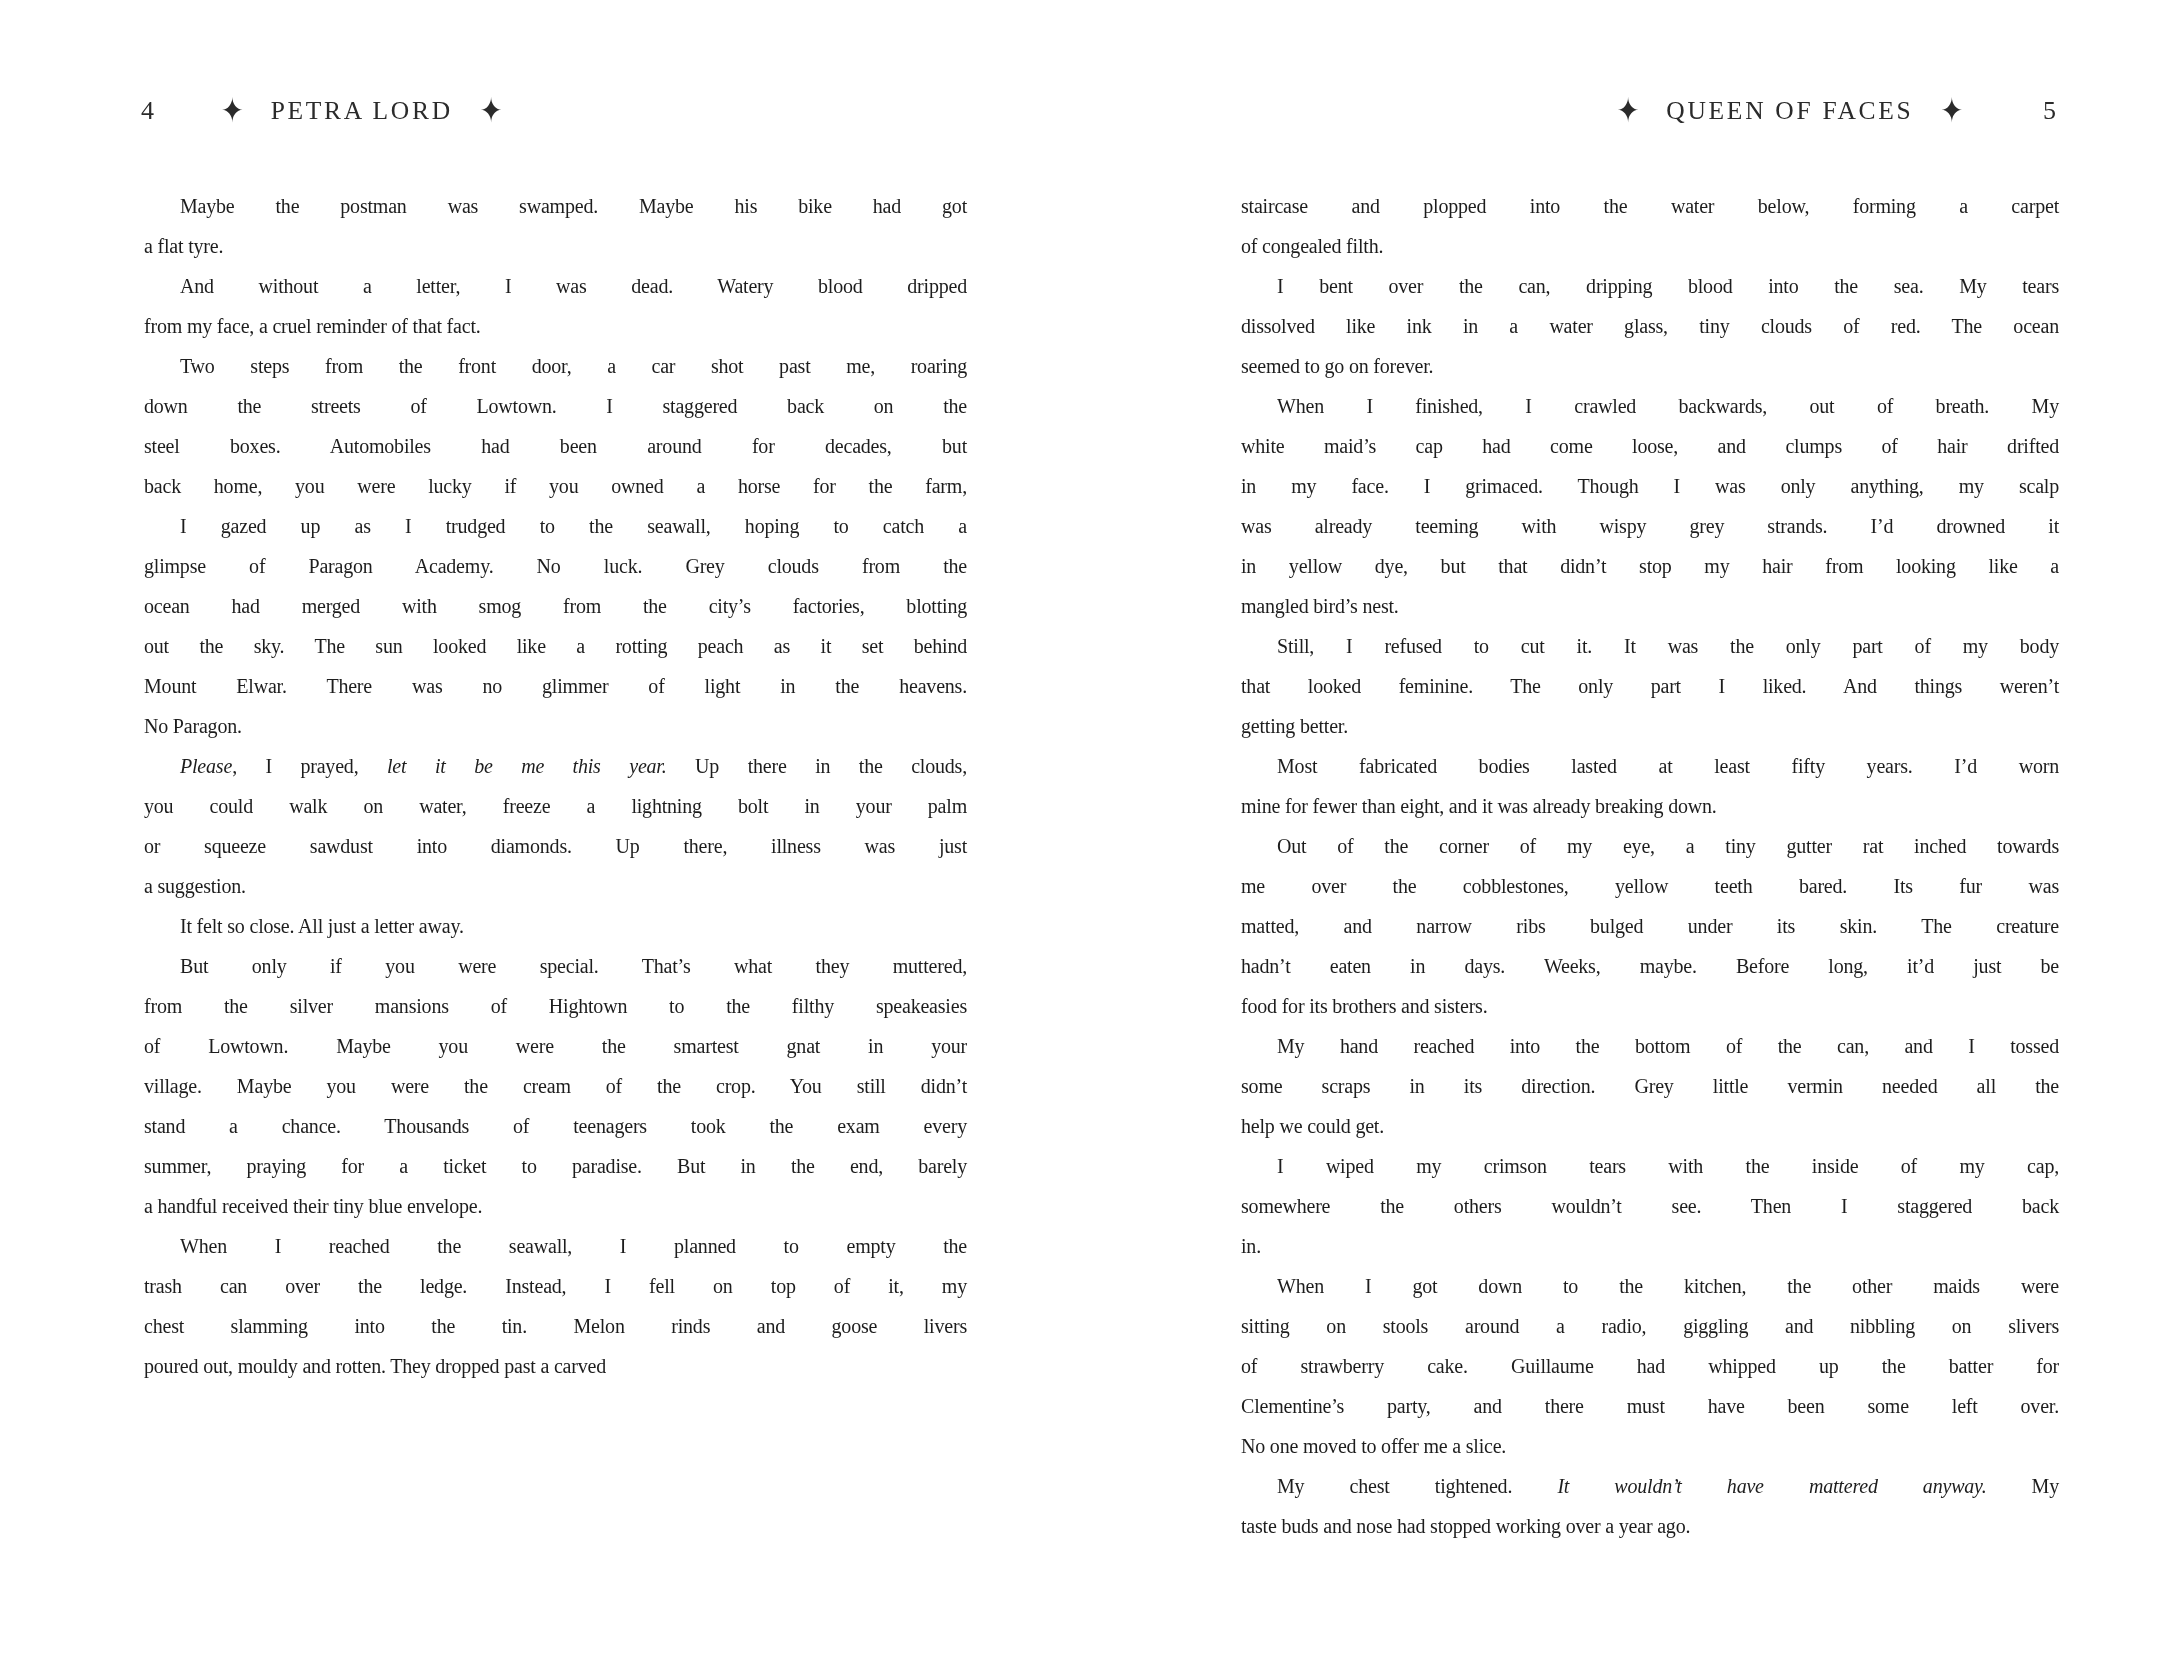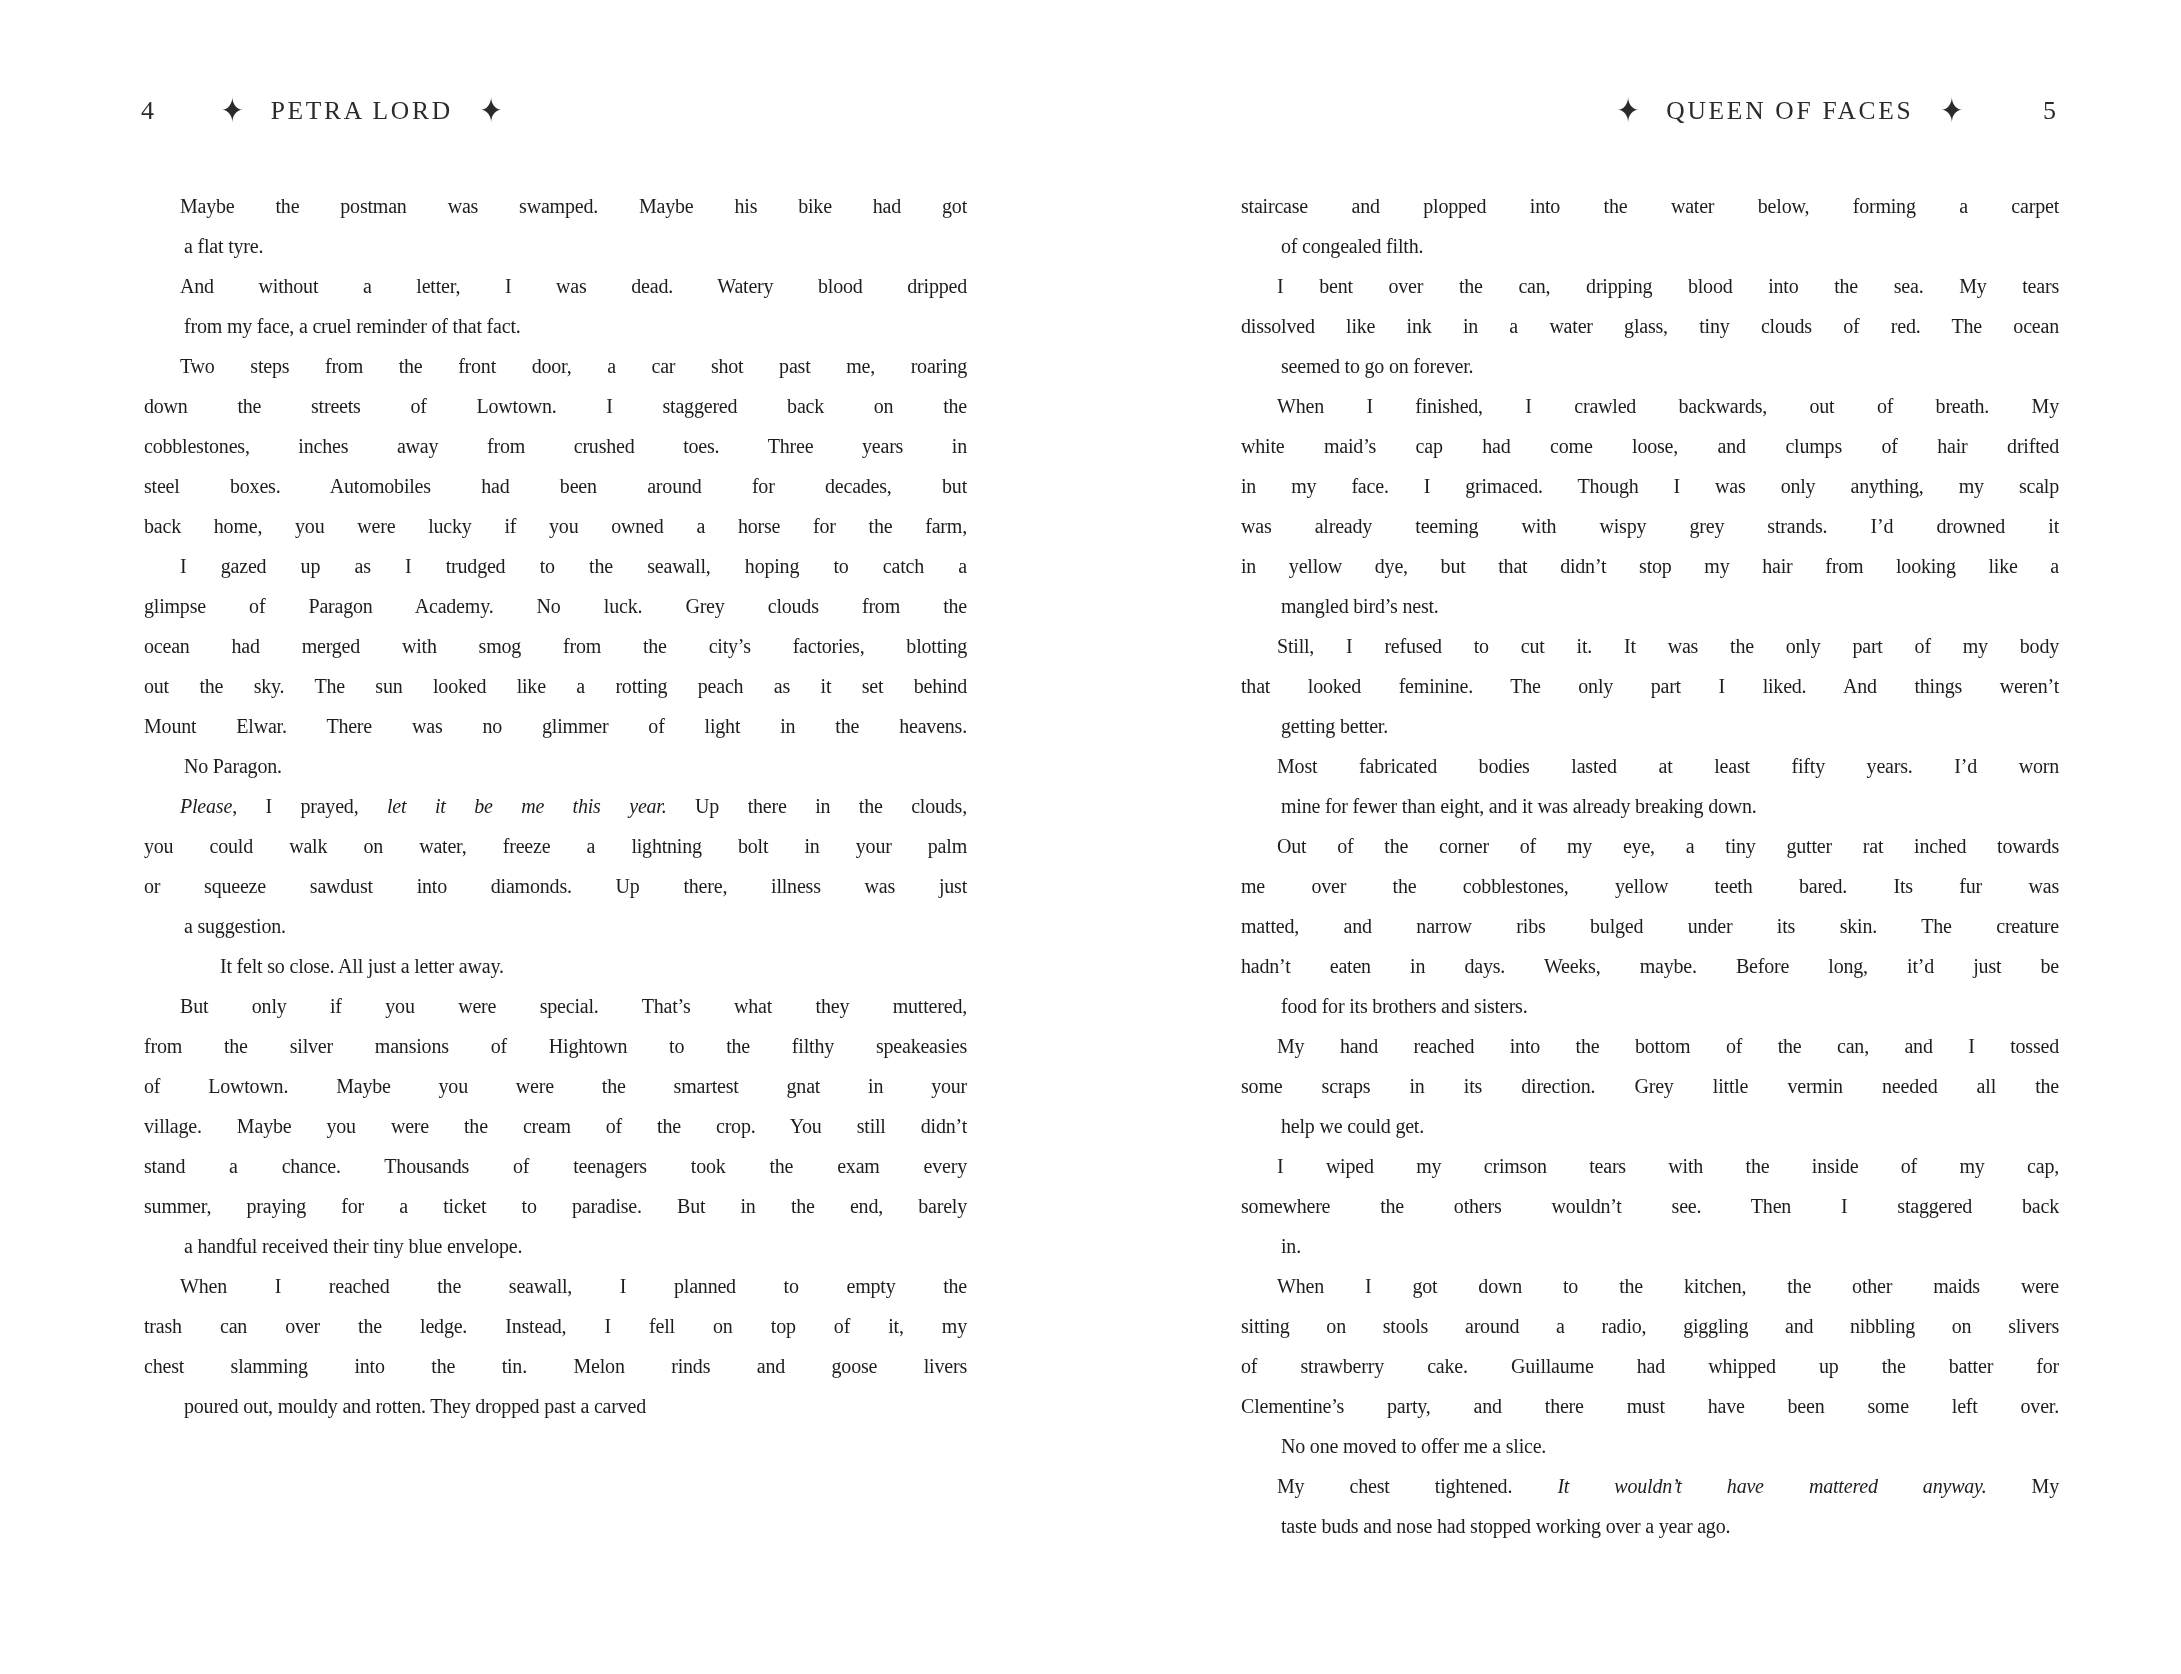--- a/index.html
+++ b/index.html
@@ -48,21 +48,21 @@
     width: 100%;
     font-size: 20px;
     line-height: 40px;
     letter-spacing: -0.2px;
     hyphens: none;
   }
   .para .line {
     text-align: justify;
     text-align-last: justify;
   }
-  .para .line.last { text-align-last: left; margin-left: 40px; }
+  .para .line.last { text-align-last: left; }
   .para.indent .line.first { text-indent: 36px; }
   .para i { }
 </style>
 </head>
 <body>
 
 <div class="spread">
 
   <div class="page left">
     <div class="running-header left-align">
@@ -76,21 +76,20 @@
           <div class="line first"><span>Maybe the postman was swamped. Maybe his bike had got</span></div>
           <div class="line last"><span>a flat tyre.</span></div>
         </div>
         <div class="para indent">
           <div class="line first"><span>And without a letter, I was dead. Watery blood dripped</span></div>
           <div class="line last"><span>from my face, a cruel reminder of that fact.</span></div>
         </div>
         <div class="para indent">
           <div class="line first"><span>Two steps from the front door, a car shot past me, roaring</span></div>
           <div class="line"><span>down the streets of Lowtown. I staggered back on the</span></div>
-          <div class="line"><span>cobblestones, inches away from crushed toes. Three years in</span></div>
           <div class="line"><span>steel boxes. Automobiles had been around for decades, but</span></div>
           <div class="line"><span>back home, you were lucky if you owned a horse for the farm,</span></div>
         </div>
         <div class="para indent">
           <div class="line first"><span>I gazed up as I trudged to the seawall, hoping to catch a</span></div>
           <div class="line"><span>glimpse of Paragon Academy. No luck. Grey clouds from the</span></div>
           <div class="line"><span>ocean had merged with smog from the city’s factories, blotting</span></div>
           <div class="line"><span>out the sky. The sun looked like a rotting peach as it set behind</span></div>
           <div class="line"><span>Mount Elwar. There was no glimmer of light in the heavens.</span></div>
           <div class="line last"><span>No Paragon.</span></div>

